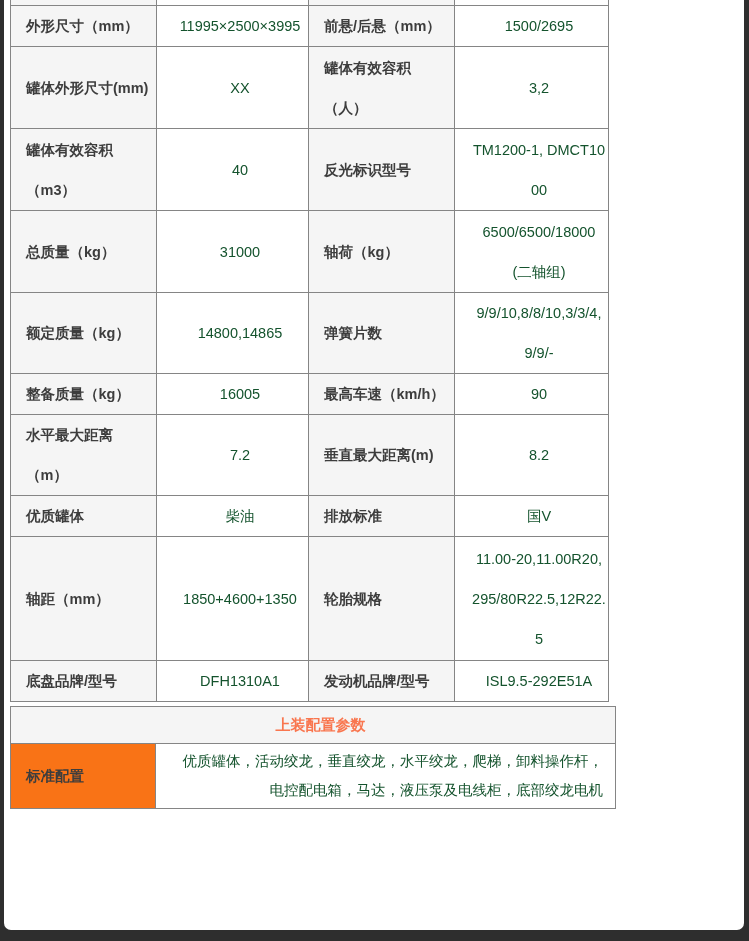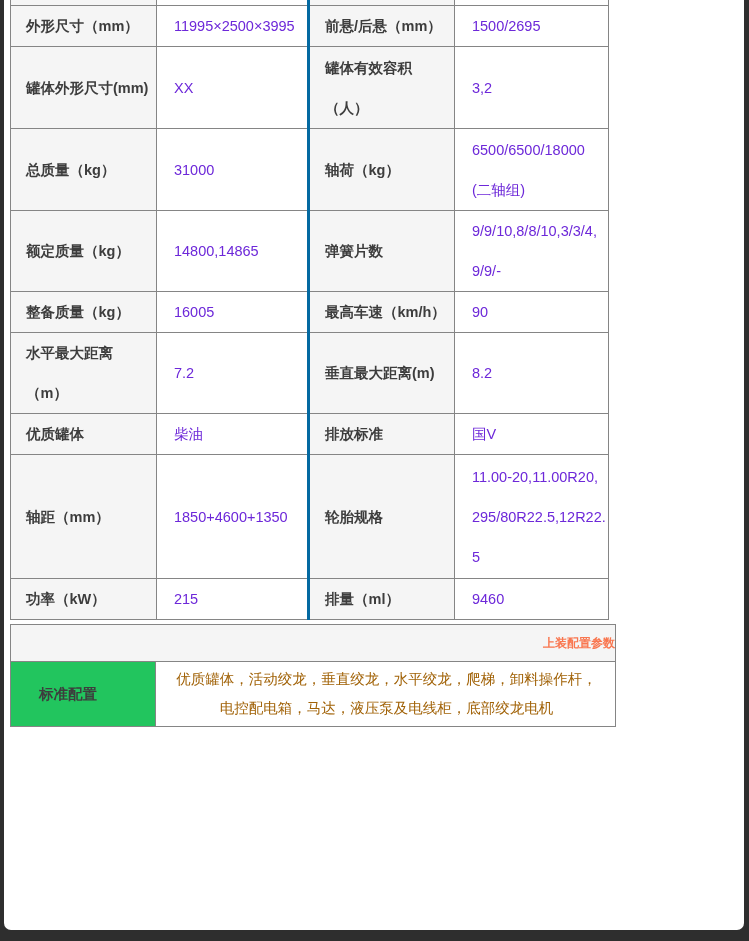--- a/index.html
+++ b/index.html
@@ -28,54 +28,55 @@
   .spec th {
     background:#f5f5f5;
     text-align:left;
     font-weight:bold;
     color:#3d3d3d;
     padding:0 2px 0 15px;
     line-height:40px;
   }
   .spec td {
     background:#ffffff;
-    color:#6d28d9;
+    color:#14532d;
     padding:0 2px 0 17px;
     line-height:40px;
     word-break:break-all;
+    text-align:center;
   }
-  .spec .mid { border-left:3px solid #0369a1; }
+  .spec .mid { border-left:1px solid #0369a1; }
   .config { width:606px; margin:4px 0 0 6px; }
   .config th, .config td {
     border:1px solid #858585;
     font-size:14.5px;
     vertical-align:middle;
   }
   .config .hdr {
     background:#f5f5f5;
     color:#f9764f;
     font-weight:bold;
-    text-align:right;
+    text-align:center;
     padding:0 0 0 15px;
-    font-size:12px;
+    font-size:15px;
     height:36px;
   }
   .config .clbl {
-    background:#22c55e;
+    background:#f97316;
     font-weight:bold;
     text-align:left;
     color:#3d3d3d;
-    padding:0 0 0 28px;
+    padding:0 0 0 15px;
   }
   .config .cval {
     background:#ffffff;
-    color:#a16207;
+    color:#14532d;
     padding:3px 12px 3px 14px;
     line-height:29px;
-    text-align:center;
+    text-align:right;
   }
 </style>
 </head>
 <body>
 
 <div class="page">
 
   <table class="spec">
     <colgroup>
       <col style="width:145px">
@@ -94,20 +95,26 @@
       <th class="lbl">外形尺寸（mm）</th>
       <td class="val">11995×2500×3995</td>
       <th class="lbl mid">前悬/后悬（mm）</th>
       <td class="val">1500/2695</td>
     </tr>
     <tr style="height:82px">
       <th class="lbl">罐体外形尺寸(mm)</th>
       <td class="val">XX</td>
       <th class="lbl mid">罐体有效容积（人）</th>
       <td class="val">3,2</td>
+    </tr>
+    <tr style="height:82px">
+      <th class="lbl">罐体有效容积（m3）</th>
+      <td class="val">40</td>
+      <th class="lbl mid">反光标识型号</th>
+      <td class="val">TM1200-1, DMCT1000</td>
     </tr>
     <tr style="height:82px">
       <th class="lbl">总质量（kg）</th>
       <td class="val">31000</td>
       <th class="lbl mid">轴荷（kg）</th>
       <td class="val">6500/6500/18000 (二轴组)</td>
     </tr>
     <tr style="height:81px">
       <th class="lbl">额定质量（kg）</th>
       <td class="val">14800,14865</td>
@@ -132,24 +139,24 @@
       <th class="lbl mid">排放标准</th>
       <td class="val">国V</td>
     </tr>
     <tr style="height:124px">
       <th class="lbl">轴距（mm）</th>
       <td class="val">1850+4600+1350</td>
       <th class="lbl mid">轮胎规格</th>
       <td class="val">11.00-20,11.00R20,295/80R22.5,12R22.5</td>
     </tr>
     <tr style="height:40px">
-      <th class="lbl">功率（kW）</th>
-      <td class="val">215</td>
-      <th class="lbl mid">排量（ml）</th>
-      <td class="val">9460</td>
+      <th class="lbl">底盘品牌/型号</th>
+      <td class="val">DFH1310A1</td>
+      <th class="lbl mid">发动机品牌/型号</th>
+      <td class="val">ISL9.5-292E51A</td>
     </tr>
   </tbody>
     </table>
 
   <table class="config">
     <colgroup>
       <col style="width:145px">
         <col style="width:459px">
     </colgroup>
     <tbody>

